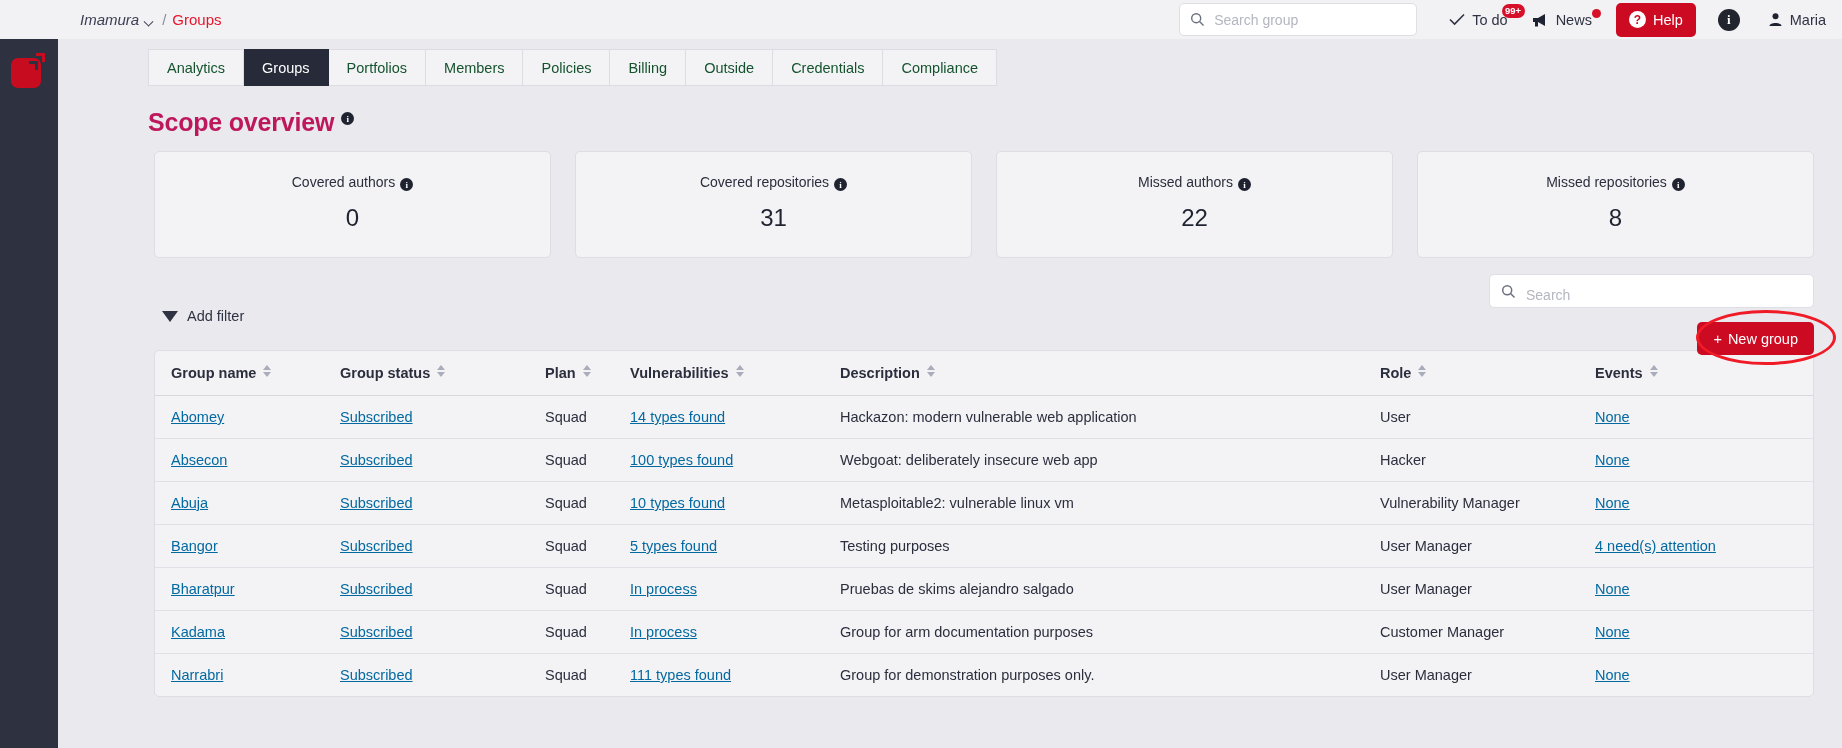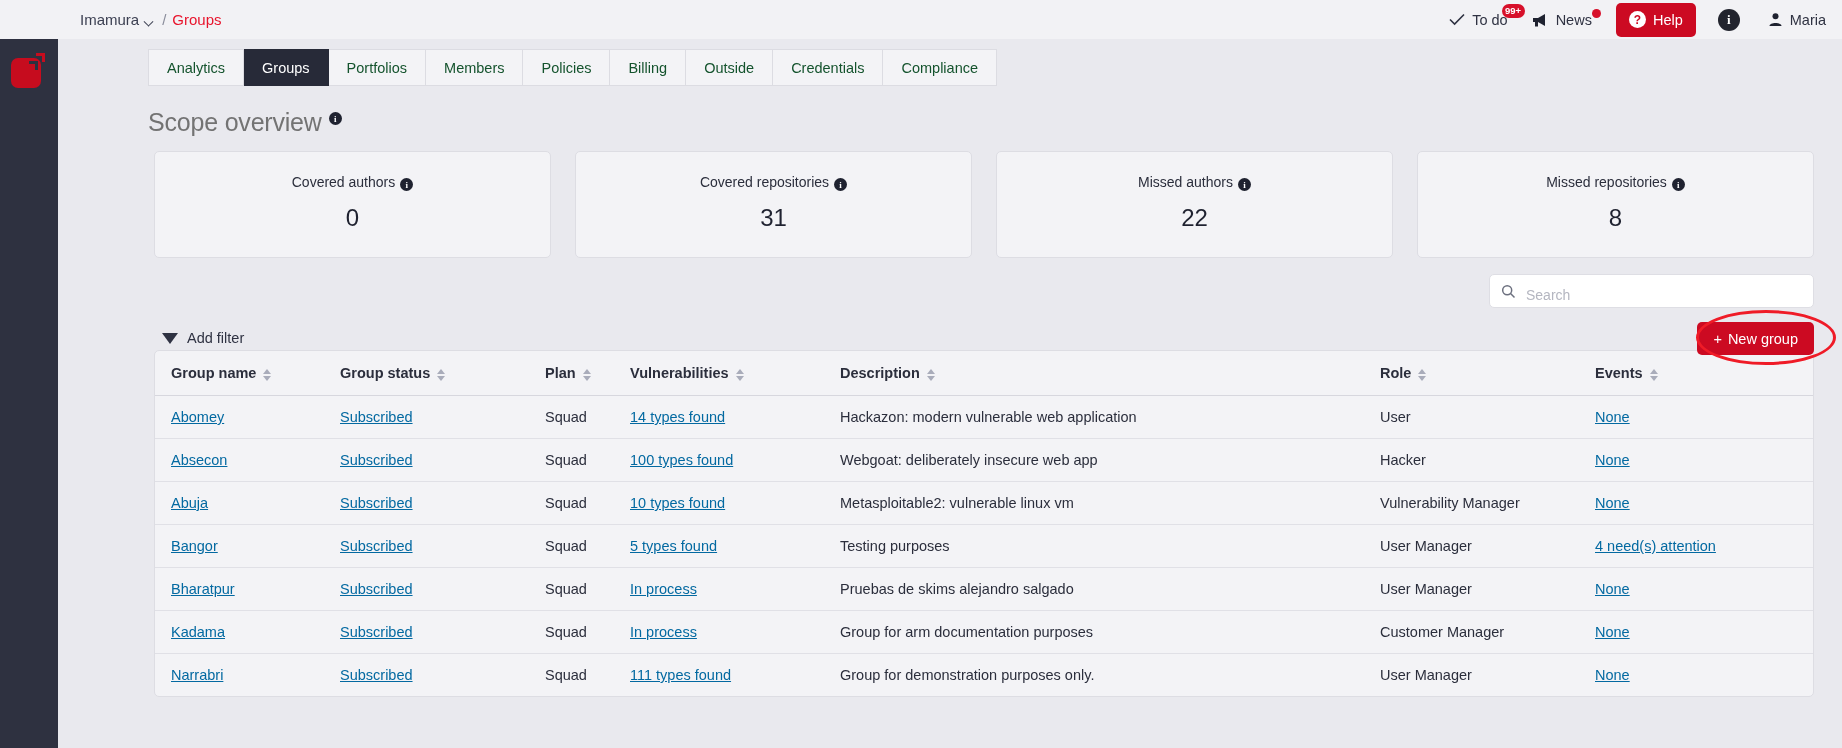--- a/index.html
+++ b/index.html
@@ -45,21 +45,21 @@
 
   
   .topbar {
     height: 39px; min-height: 39px;
     background: #f2f2f5;
     display: flex; align-items: center;
     padding: 0 20px 0 22px;
     position: relative;
   }
   .crumbs { display: flex; align-items: center; font-size: 15px; }
-  .crumb-org { color: #3b3f51; display: flex; align-items: flex-end; cursor: pointer; }
+  .crumb-org { color: #3b3f51; display: flex; align-items: flex-end; cursor: pointer; font-style: italic; }
   .chev {
     display: inline-block; margin-left: 6px;
     width: 7px; height: 7px;
     border-right: 1.6px solid #3b3f51; border-bottom: 1.6px solid #3b3f51;
     transform: rotate(45deg) translate(-2px,-2px);
   }
   .crumb-sep { color: #8a8d9b; margin: 0 6px 0 10px; }
   .crumb-cur { color: #e8142c; cursor: pointer; }
 
   .topbar-right {
@@ -128,21 +128,21 @@
     font-size: 14.5px; color: #14532d;
     cursor: pointer;
   }
   .tab:first-child { border-left: 1px solid #dcdce2; }
   .tab.active { background: #272a38; color: #fff; border-color: #272a38; }
 
   .page-title-row {
     display: flex; align-items: center; gap: 7px;
     margin: 22px 0 0 90px;
   }
-  .page-title { font-size: 25px; color: #737373; font-weight: normal; letter-spacing: -0.2px; }
+  .page-title { font-size: 25px; color: #be185d; font-weight: bold; letter-spacing: -0.2px; }
   .i-badge {
     width: 13px; height: 13px; border-radius: 50%;
     background: #1f2230; color: #fff;
     font-size: 9px; font-family: "Liberation Serif", serif; font-weight: bold;
     display: flex; align-items: center; justify-content: center;
     align-self: flex-start; margin-top: 4px;
   }
 
   
   .cards {
@@ -164,21 +164,21 @@
   
   .toolbar-row { position: relative; height: 92px; margin-left: 96px; padding-right: 28px; }
   .tsearch {
     position: absolute; right: 28px; top: 16px;
     width: 325px; height: 34px;
     background: #fff; border: 1px solid #dedee4; border-radius: 5px;
     display: flex; align-items: center; padding: 0 11px;
   }
   .tsearch .ph { color: #b4b6c0; font-size: 14px; margin-left: 10px; margin-top: 8px; }
   .addfilter {
-    position: absolute; left: 8px; top: 72px;
+    position: absolute; left: 8px; top: 50px;
     display: flex; align-items: center; gap: 9px;
     font-size: 14.5px; color: #2f3242; cursor: pointer;
   }
   .funnel {
     width: 0; height: 0;
     border-left: 8px solid transparent; border-right: 8px solid transparent;
     border-top: 11px solid #2f3242;
   }
   .newgroup {
     position: absolute; right: 28px; top: 64px;
@@ -201,21 +201,21 @@
     background: #f3f3f6; border: 1px solid #dddde3; border-radius: 5px;
     overflow: hidden;
   }
   table { width: 100%; border-collapse: collapse; }
   th {
     text-align: left; font-size: 14.5px; color: #2b2e3c;
     font-weight: bold; padding: 14px 0 14px 0;
     border-bottom: 1px solid #d7d7de;
   }
   th:first-child, td:first-child { padding-left: 16px; }
-  th .thc { display: flex; align-items: flex-end; gap: 7px; }
+  th .thc { display: flex; align-items: flex-start; gap: 7px; }
   .sorter { display: inline-flex; flex-direction: column; gap: 2px; }
   .sorter i {
     display: block; width: 0; height: 0;
     border-left: 4.5px solid transparent; border-right: 4.5px solid transparent;
   }
   .sorter i.up { border-bottom: 5px solid #a9acba; }
   .sorter i.dn { border-top: 5px solid #a9acba; }
   td {
     font-size: 14.5px; color: #2b2e3c;
     padding: 13px 0; border-bottom: 1px solid #e0e0e6;
@@ -251,20 +251,27 @@
         <span class="crumb-org">
           <span>Imamura</span>
           <span class="chev"></span>
         </span>
         <span class="crumb-sep">/</span>
         <span class="crumb-cur">Groups</span>
       </div>
 
       <div class="topbar-right">
 
+        <div class="gsearch">
+          <svg width="15" height="15" viewBox="0 0 16 16">
+            <circle cx="6.6" cy="6.6" r="4.8" fill="none" stroke="#6c707f" stroke-width="1.5"></circle>
+            <line x1="10.2" y1="10.2" x2="14.4" y2="14.4" stroke="#6c707f" stroke-width="1.5"></line>
+          </svg>
+          <span class="ph">Search group</span>
+        </div>
 
         <div class="ticon tgap">
           <svg width="16" height="13" viewBox="0 0 16 13">
             <polyline points="1,6.5 5.6,11 15,1.5" fill="none" stroke="#2f3242" stroke-width="1.6"></polyline>
           </svg>
           <span style="position:relative">
             <span>To do</span>
             <span class="badge">99+</span>
           </span>
         </div>

